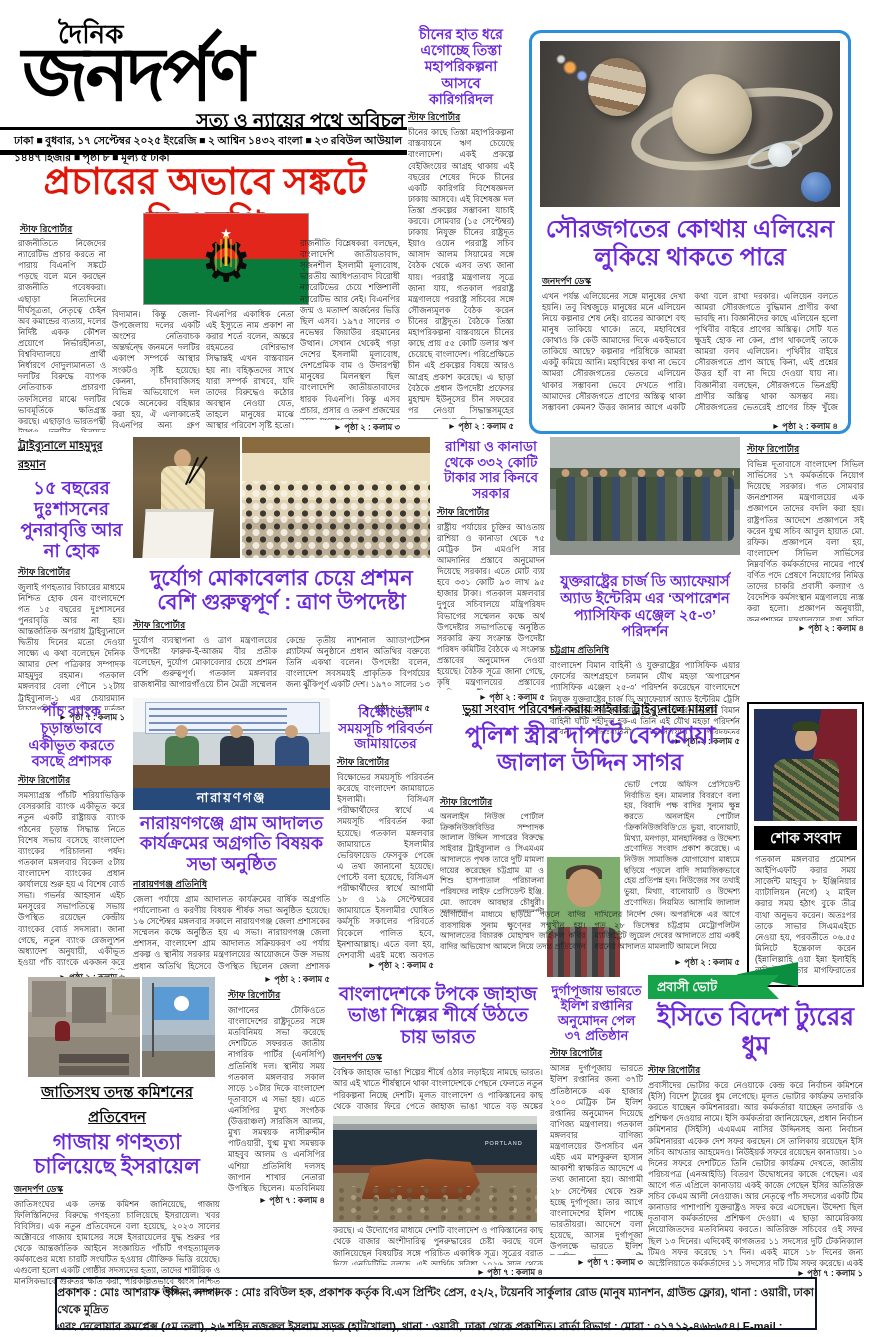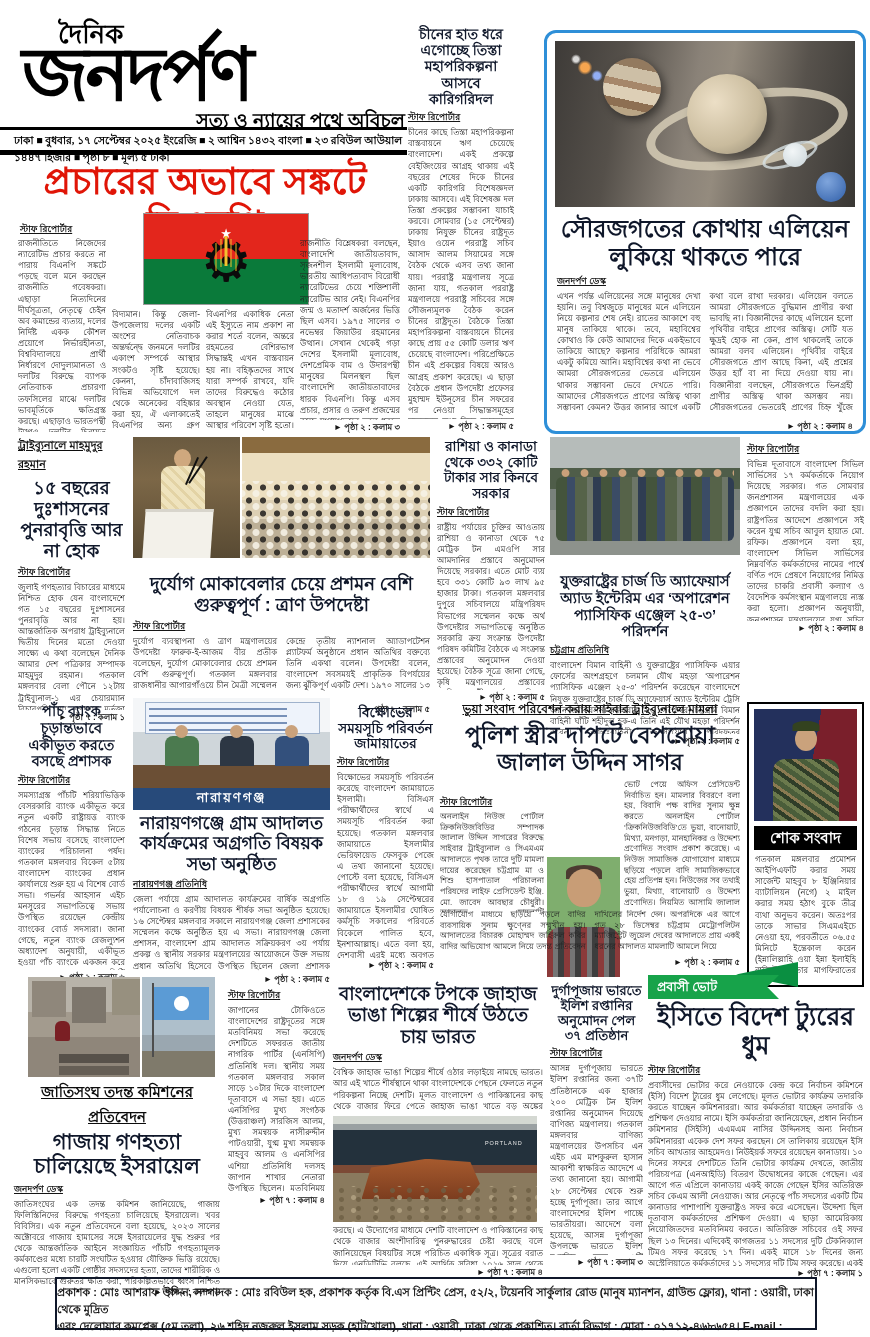--- a/index.html
+++ b/index.html
@@ -1,19 +1,19 @@
 <!DOCTYPE html>
 <html lang="bn"><head>
 <meta charset="utf-8">
 <style>
   html,body{margin:0;padding:0;background:#9a9a9a;}
   .page{position:relative;width:870px;height:1337px;margin:0 auto;background:#ffffff;
         font-family:"Liberation Sans","DejaVu Sans",sans-serif;color:#151515;overflow:hidden;}
   .abs{position:absolute;}
-  .hl{font-weight:bold;color:#0f172a;text-align:center;line-height:1.16;}
+  .hl{font-weight:bold;color:#6d28d9;text-align:center;line-height:1.16;}
   .hl-red{color:#e01507;}
   .kicker{font-weight:bold;font-size:11px;text-decoration:underline;color:#0c0c0c;}
   .byline{display:block;font-weight:bold;font-size:9px;text-decoration:underline;margin:3px 0 2px;text-align:left;}
   .bt{font-size:8.3px;line-height:1.34;text-align:justify;overflow:hidden;color:#222;}
   .jump{font-weight:bold;font-size:8.4px;text-align:right;margin-top:1px;}
   .cols2{column-count:2;column-gap:9px;}
   .ph{position:relative;overflow:hidden;background:#ccc;}
   .rule{background:#000;}
 
   
@@ -134,21 +134,21 @@
   <div class="abs m-date" style="left:14px;top:133px;width:392px;font-family:Liberation Serif, serif;">ঢাকা ■ বুধবার, ১৭ সেপ্টেম্বর ২০২৫ ইংরেজি ■ ২ আশ্বিন ১৪৩২ বাংলা ■ ২৩ রবিউল আউয়াল ১৪৪৭ হিজরি ■ পৃষ্ঠা ৮ ■ মূল্য ৫ টাকা</div>
   <div class="abs rule" style="left:0;top:150px;width:407px;height:5px;"></div>
 
   <div class="abs" style="left:408px;top:26px;width:106px;">
     <div class="hl" style="font-size:14px;">চীনের হাত ধরে এগোচ্ছে তিস্তা মহাপরিকল্পনা আসবে কারিগরিদল</div>
     <span class="byline">স্টাফ রিপোর্টার</span>
     <div class="bt" style="height:292px;">চীনের কাছে তিস্তা মহাপরিকল্পনা বাস্তবায়নে ঋণ চেয়েছে বাংলাদেশ। একই প্রকল্পে বেইজিংয়ের আগ্রহ থাকায় এই বছরের শেষের দিকে চীনের একটি কারিগরি বিশেষজ্ঞদল ঢাকায় আসবে। এই বিশেষজ্ঞ দল তিস্তা প্রকল্পের সম্ভাবনা যাচাই করবে। সোমবার (১৫ সেপ্টেম্বর) ঢাকায় নিযুক্ত চীনের রাষ্ট্রদূত ইয়াও ওয়েন পররাষ্ট্র সচিব আসাদ আলম সিয়ামের সঙ্গে বৈঠক থেকে এসব তথ্য জানা যায়। পররাষ্ট্র মন্ত্রণালয় সূত্রে জানা যায়, গতকাল পররাষ্ট্র মন্ত্রণালয়ে পররাষ্ট্র সচিবের সঙ্গে সৌজন্যমূলক বৈঠক করেন চীনের রাষ্ট্রদূত। বৈঠকে তিস্তা মহাপরিকল্পনা বাস্তবায়নে চীনের কাছে প্রায় ৫৫ কোটি ডলার ঋণ চেয়েছে বাংলাদেশ। পরিপ্রেক্ষিতে চীন এই প্রকল্পের বিষয়ে আরও আগ্রহ প্রকাশ করেছে। এ ছাড়া বৈঠকে প্রধান উপদেষ্টা প্রফেসর মুহাম্মদ ইউনূসের চীন সফরের পর নেওয়া সিদ্ধান্তসমূহের বাস্তবায়ন তথ্য নিয়ে আলোচনা হয়েছে। পাশাপাশি চীনের অর্থায়নে বাংলাদেশে হাসপাতাল নির্মাণসহ অন্যান্য প্রকল্পের বিষয়গুলোও ছিল আলোচনায়। চীন থেকে জুলাই আন্দোলনের পর বাংলাদেশে চীনের বিনিয়োগ প্রায় ৮০ কোটি ডলারের ওপর এসেছে, যা সবচেয়ে বেশি বলেও জানিয়েছেন রাষ্ট্রদূত। গত মার্চে প্রধান উপদেষ্টার চীন সফরের পর তিস্তা প্রকল্প এগিয়ে নিতে কাজ শুরু করে অন্তর্বর্তী সরকার। এর পরিপ্রেক্ষিতে পানিসম্পদ মন্ত্রণালয় পরিকল্পনা কমিশন</div>
     <div class="jump">► পৃষ্ঠা ২ : কলাম ৫</div>
   </div>
 
-  <div class="abs bluebox" style="left:544px;top:30px;width:316px;height:398px;">
+  <div class="abs bluebox" style="left:529px;top:30px;width:316px;height:398px;">
     <div class="ph ph-planets" style="margin:8px;height:166px;">
       <div class="abs jupiter"></div>
       <div class="abs saturnring"></div>
       <div class="abs saturn"></div>
       <div class="abs uranusring"></div>
       <div class="abs uranus"></div>
       <div class="abs neptune"></div>
     </div>
     <div class="hl" style="font-size:24px;margin:0 6px;">সৌরজগতের কোথায় এলিয়েন লুকিয়ে থাকতে পারে</div>
     <div style="margin:2px 10px 0;">
@@ -187,21 +187,21 @@
         <div class="abs pd-head"></div>
         <div class="abs pd-body"></div>
         <div class="abs pd-podium"></div>
         <div class="abs pd-mic1"></div>
         <div class="abs pd-mic2"></div>
       </div>
       <div class="ph ph-aud" style="width:188px;height:121px;">
         <div class="abs crowd"></div>
       </div>
     </div>
-    <div class="hl" style="font-size:18px;margin-top:16px;">দুর্যোগ মোকাবেলার চেয়ে প্রশমন বেশি গুরুত্বপূর্ণ : ত্রাণ উপদেষ্টা</div>
+    <div class="hl" style="font-size:21px;margin-top:8px;">দুর্যোগ মোকাবেলার চেয়ে প্রশমন বেশি গুরুত্বপূর্ণ : ত্রাণ উপদেষ্টা</div>
     <span class="byline">স্টাফ রিপোর্টার</span>
     <div class="bt cols2" style="height:66px;">দুর্যোগ ব্যবস্থাপনা ও ত্রাণ মন্ত্রণালয়ের উপদেষ্টা ফারুক-ই-আজম বীর প্রতীক বলেছেন, দুর্যোগ মোকাবেলার চেয়ে প্রশমন বেশি গুরুত্বপূর্ণ। গতকাল মঙ্গলবার রাজধানীর আগারগাঁওয়ে চীন মৈত্রী সম্মেলন কেন্দ্রে তৃতীয় ন্যাশনাল অ্যাডাপটেশন প্ল্যাটফর্ম অনুষ্ঠানে প্রধান অতিথির বক্তব্যে তিনি একথা বলেন। উপদেষ্টা বলেন, বাংলাদেশ সবসময়ই প্রাকৃতিক বিপর্যয়ের জন্য ঝুঁকিপূর্ণ একটি দেশ। ১৯৭০ সালের ১৩ নভেম্বরের ভোলা ঘূর্ণিঝড় পৃথিবীর ইতিহাসে স্মরণকালের অন্যতম এক ভয়াবহ প্রাকৃতিক দুর্যোগ হিসেবে চিহ্নিত হয়ে রয়েছে। তিনি বলেন, ভোলা ঘূর্ণিঝড় প্রায় ৫ লাখ মানুষের জীবন কেড়ে নিয়েছিল এবং আমাদের জাতির স্মৃতিতে তৈরি করেছিল এক গভীর ক্ষত। তখন তৎকালীন পূর্ব-পাকিস্তানের জনগণ এই ঘূর্ণিঝড়ের কারণে ব্যাপক বৈষম্যের শিকার হয়েছিল। এর ঠিক এক বছর পর রক্তক্ষয়ী মুক্তিযুদ্ধের মাধ্যমে আমরা স্বাধীনতা অর্জন করি। সেই থেকে বাংলাদেশকে এখন পর্যন্ত বারবার বন্যা মোকাবিলা করতে হয়েছে।</div>
     <div class="jump">► পৃষ্ঠা ২ : কলাম ৫</div>
   </div>
 
   <div class="abs" style="left:437px;top:439px;width:108px;">
     <div class="hl" style="font-size:13.5px;">রাশিয়া ও কানাডা থেকে ৩৩২ কোটি টাকার সার কিনবে সরকার</div>
     <span class="byline">স্টাফ রিপোর্টার</span>
     <div class="bt" style="height:168px;">রাষ্ট্রীয় পর্যায়ের চুক্তির আওতায় রাশিয়া ও কানাডা থেকে ৭৫ মেট্রিক টন এমওপি সার আমদানির প্রস্তাবে অনুমোদন দিয়েছে সরকার। এতে মোট ব্যয় হবে ৩৩১ কোটি ৯৩ লাখ ৯৫ হাজার টাকা। গতকাল মঙ্গলবার দুপুরে সচিবালয়ে মন্ত্রিপরিষদ বিভাগের সম্মেলন কক্ষে অর্থ উপদেষ্টার সভাপতিত্বে অনুষ্ঠিত সরকারি ক্রয় সংক্রান্ত উপদেষ্টা পরিষদ কমিটির বৈঠকে এ সংক্রান্ত প্রস্তাবের অনুমোদন দেওয়া হয়েছে। বৈঠক সূত্রে জানা গেছে, কৃষি মন্ত্রণালয়ের প্রস্তাবের প্রেক্ষিতে রাষ্ট্রীয় পর্যায়ে রাশিয়ার জেএসসি ফরেন ইকোনমিক কর্পোরেশন (প্রোডিন্টর্গ) ও বাংলাদেশ কৃষি উন্নয়ন কর্পোরেশনের (বিএডিসি) মধ্যে স্বাক্ষরিত চুক্তির আওতায় তৃতীয় লটের ৩৫ হাজার মেট্রিক টন এমওপি সার আমদানির প্রস্তাব অনুমোদন দিয়েছে সরকার। রাশিয়ার</div>
     <div class="jump">► পৃষ্ঠা ২ : কলাম ৫</div>

